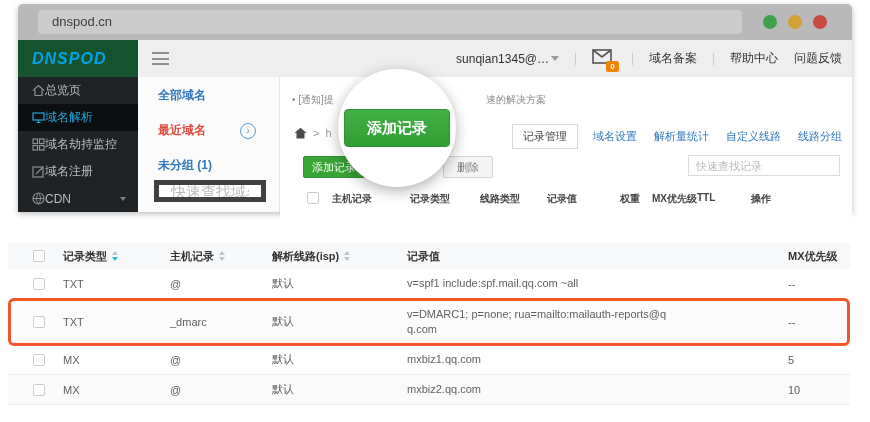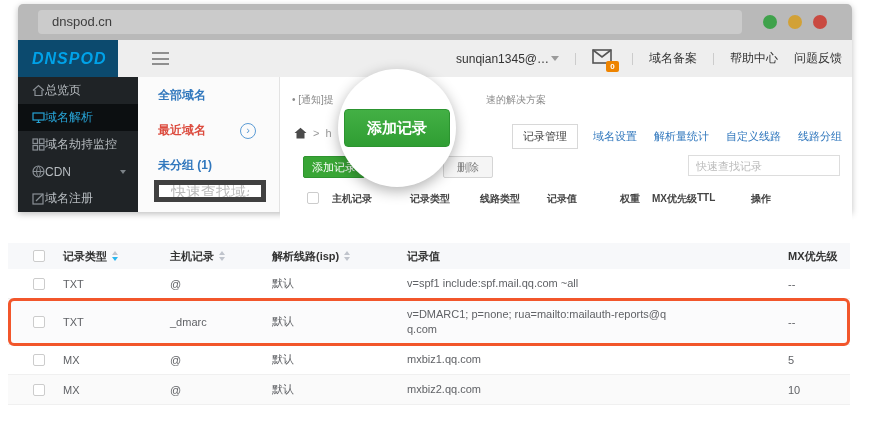--- a/index.html
+++ b/index.html
@@ -9,21 +9,21 @@
   .window{position:absolute;left:18px;top:4px;width:834px;height:208px;box-shadow:0 2px 6px rgba(0,0,0,.25);border-radius:5px 5px 0 0;}
   .chrome{position:absolute;left:0;top:0;width:834px;height:36px;background:#b9b9b9;border-radius:5px 5px 0 0;}
   .url-field{position:absolute;left:20px;top:6px;width:704px;height:24px;background:#cbcbcb;border-radius:4px;color:#3d3d3d;font-size:13px;line-height:24px;padding-left:14px;box-sizing:border-box;}
   .dot{position:absolute;top:11px;width:14px;height:14px;border-radius:50%;}
   .dot.g{left:745px;background:#3fa24b;}
   .dot.y{left:770px;background:#d2a136;}
   .dot.r{left:795px;background:#c94a41;}
 
   
   .appbar{position:absolute;left:0;top:36px;width:834px;height:37px;background:#eeeeee;}
-  .logo-block{position:absolute;left:0;top:0;width:100px;height:37px;background:#0c4a6e;display:flex;align-items:center;}
+  .logo-block{position:absolute;left:0;top:0;width:120px;height:37px;background:#14532d;display:flex;align-items:center;}
   .logo{color:#00a2e8;font-size:16px;font-weight:bold;font-style:italic;letter-spacing:1px;padding-left:14px;}
   .hamburger{position:absolute;left:134px;top:12px;width:17px;height:13px;display:flex;flex-direction:column;justify-content:space-between;cursor:pointer;}
   .hamburger i{display:block;height:2px;background:#8f8f8f;}
   .hdr-right{position:absolute;right:10px;top:0;height:37px;display:flex;align-items:center;gap:16px;font-size:12px;color:#333;}
   .hdr-right .sep{width:1px;height:12px;background:#ccc;}
   .caret{width:0;height:0;border-left:4px solid transparent;border-right:4px solid transparent;border-top:5px solid #9a9a9a;margin-left:2px;}
   .userwrap{display:flex;align-items:center;cursor:pointer;}
   .mailwrap{position:relative;width:24px;height:20px;cursor:pointer;}
   .badge{position:absolute;right:-3px;bottom:-3px;min-width:11px;height:11px;background:#ee8400;color:#fff;font-size:8px;line-height:11px;text-align:center;border-radius:2px;padding:0 1px;font-style:normal;}
   .hdr-link{color:#333;cursor:pointer;}
@@ -148,32 +148,32 @@
         <svg width="13" height="13" viewBox="0 0 13 13">
           <rect x="1" y="1" width="4.5" height="4.5" fill="none" stroke="#8a9096" stroke-width="1.2"></rect>
           <rect x="7.5" y="1" width="4.5" height="4.5" fill="none" stroke="#8a9096" stroke-width="1.2"></rect>
           <rect x="1" y="7.5" width="4.5" height="4.5" fill="none" stroke="#8a9096" stroke-width="1.2"></rect>
           <rect x="7.5" y="7.5" width="4.5" height="4.5" fill="none" stroke="#8a9096" stroke-width="1.2"></rect>
         </svg>
         <span>域名劫持监控</span>
       </div>
       <div class="side-item">
         <svg width="13" height="13" viewBox="0 0 13 13">
+          <rect x="1" y="2" width="10" height="10" fill="none" stroke="#8a9096" stroke-width="1.2"></rect>
+          <path d="M4 9 L11 2" stroke="#8a9096" stroke-width="1.2" fill="none"></path>
+        </svg>
+        <span>域名注册</span>
+      </div>
+      <div class="side-item">
+        <svg width="13" height="13" viewBox="0 0 13 13">
           <circle cx="6.5" cy="6.5" r="5.5" fill="none" stroke="#8a9096" stroke-width="1.2"></circle>
           <path d="M1 6.5 h11 M6.5 1 c-2.5 3-2.5 8 0 11 M6.5 1 c2.5 3 2.5 8 0 11" fill="none" stroke="#8a9096" stroke-width="1"></path>
         </svg>
         <span>CDN</span>
         <span class="side-caret"></span>
-      </div>
-      <div class="side-item">
-        <svg width="13" height="13" viewBox="0 0 13 13">
-          <rect x="1" y="2" width="10" height="10" fill="none" stroke="#8a9096" stroke-width="1.2"></rect>
-          <path d="M4 9 L11 2" stroke="#8a9096" stroke-width="1.2" fill="none"></path>
-        </svg>
-        <span>域名注册</span>
       </div>
     </div>
 
     <div class="domain-panel">
       <div class="dp-item dp-blue" style="top:10px;">全部域名</div>
       <div class="dp-item dp-red" style="top:45px;">最近域名</div>
       <div class="dp-arrow">›</div>
       <div class="dp-item dp-blue" style="top:80px;">未分组 (1)</div>
       <input class="dp-search" placeholder="快速查找域名" style="">
     </div>

